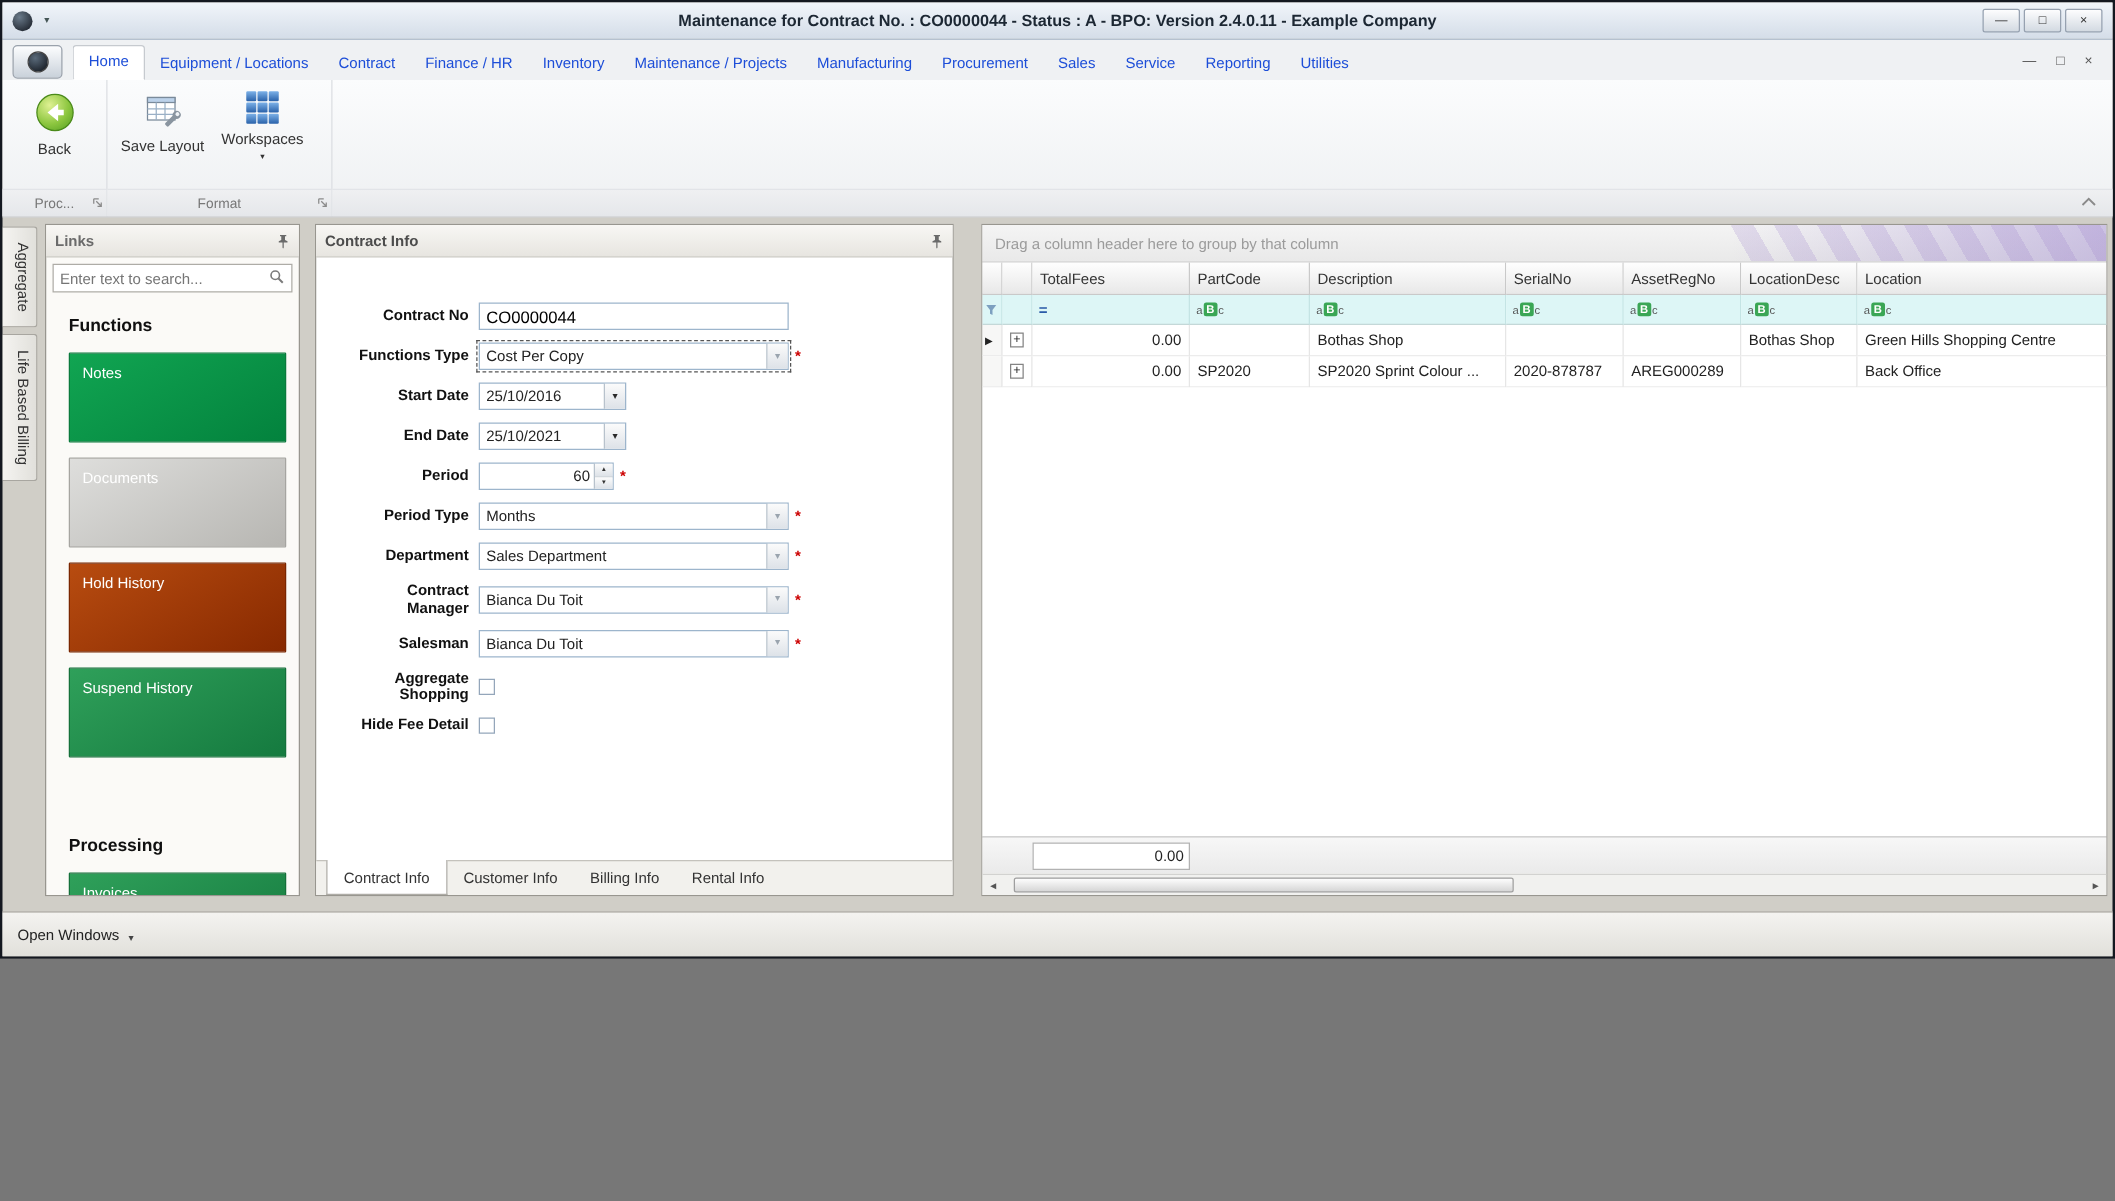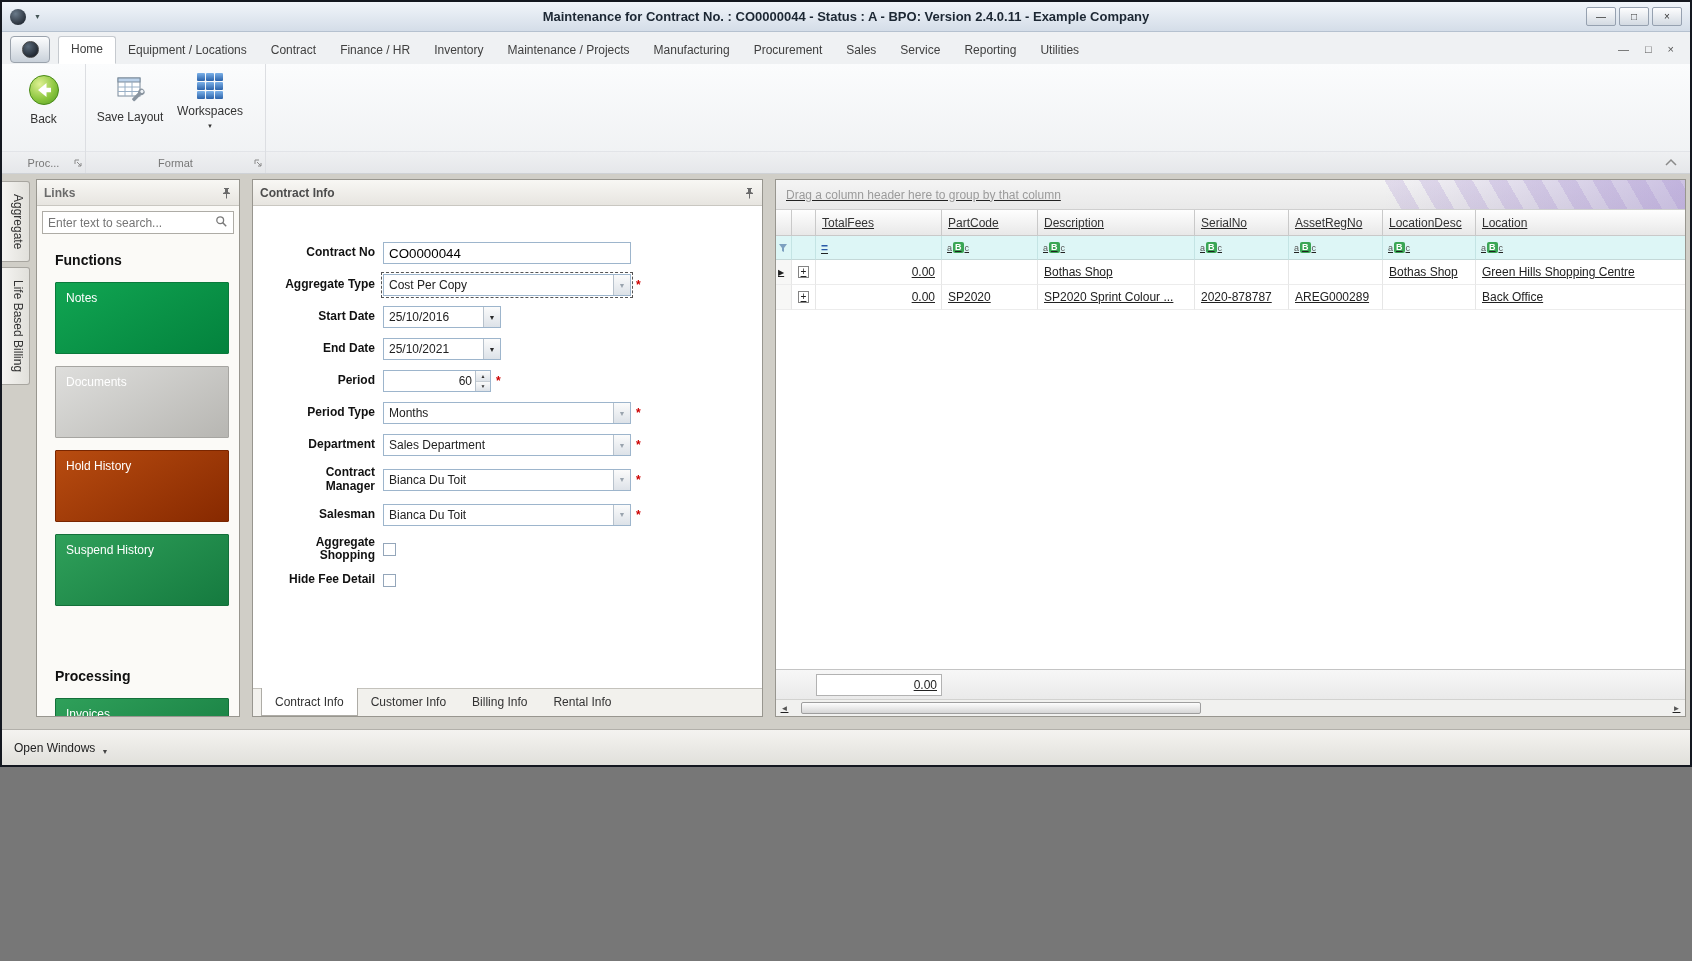--- a/index.html
+++ b/index.html
@@ -13,21 +13,21 @@
   .app-ico { width:16px; height:16px; border-radius:50%; background:radial-gradient(circle at 35% 30%, #6a7a8a, #10141c); z-index:2; }
   .qa-caret { font-size:7px; color:#455; margin-left:8px; z-index:2; }
   .title-text { position:absolute; left:0; right:0; text-align:center; font-weight:bold; font-size:13px; color:#1c2733; }
   .cap-btns { margin-left:auto; display:flex; gap:3px; z-index:2; }
   .cap-btn { width:30px; height:19px; border:1px solid #96a1b0; border-radius:2px; background:linear-gradient(#fdfdfe,#d3dae2); display:flex; align-items:center; justify-content:center; font-size:10px; color:#333; }
 
   
   .tabrow { height:32px; background:#eff1f3; display:flex; align-items:flex-end; padding:0 6px; flex:0 0 auto; position:relative; }
   .app-orb { width:40px; height:27px; margin:0 8px 1px 2px; border:1px solid #9aa2ac; border-radius:4px; background:linear-gradient(#fcfdfe,#c9d1da); display:flex; align-items:center; justify-content:center; }
   .orb-logo { width:17px; height:17px; border-radius:50%; background:radial-gradient(circle at 35% 30%, #5a6a7a, #0d1118); border:1px solid #444; }
-  .rtab { padding:6px 12px 7px; color:#404040; white-space:nowrap; }
+  .rtab { padding:6px 12px 7px; color:#1d4ed8; white-space:nowrap; }
   .rtab.active { background:#fff; border:1px solid #c6cacf; border-bottom:1px solid #fff; border-radius:3px 3px 0 0; padding:5px 12px 7px; }
   .mdi-btns { margin-left:auto; display:flex; gap:16px; color:#555; padding:0 10px 9px 0; font-size:11px; }
 
   
   .ribbon { height:110px; background:linear-gradient(#fbfcfd,#eef0f2); border-bottom:1px solid #cfd2d6; display:flex; flex:0 0 auto; }
   .rib-group { display:flex; flex-direction:column; border-right:1px solid #dcdee2; }
   .rib-buttons { flex:1; display:flex; align-items:flex-start; padding:4px 4px 0; }
   .rib-caption { height:22px; font-size:11px; color:#777; display:flex; align-items:center; justify-content:center; position:relative; background:linear-gradient(#eff0f2,#e5e7ea); border-top:1px solid #e2e4e8; }
   .launcher { position:absolute; right:3px; bottom:4px; }
   .rib-fill { flex:1; display:flex; flex-direction:column; }
@@ -79,21 +79,21 @@
   .spin-btns div { flex:1; background:linear-gradient(#fbfbfb,#dde2e8); display:flex; align-items:center; justify-content:center; font-size:5px; color:#333; border-bottom:1px solid #c6cdd4; }
   .spin-btns div:last-child { border-bottom:none; }
   .num { text-align:right; padding-right:3px; }
   .req { color:#cc0000; font-weight:bold; margin-left:5px; }
   .checkbox { width:13px; height:13px; border:1px solid #94a6ba; background:#fff; }
   .contract-tabs { height:28px; border-top:1px solid #c4c2bc; background:#f2f1ed; display:flex; align-items:stretch; padding-left:8px; flex:0 0 auto; }
   .ctab { padding:6px 13px 0; color:#333; white-space:nowrap; }
   .ctab.active { background:#fff; border:1px solid #aeaca6; border-top:none; margin-top:-1px; padding-top:7px; }
 
   
-  .grid-panel { flex:1; margin-left:12px; background:#fff; min-width:0;text-decoration:underline; }
+  .grid-panel { flex:1; margin-left:22px; background:#fff; min-width:0; }
   .groupby-bar { height:30px; background:linear-gradient(#f4f4f4,#e9e9e9); border-bottom:1px solid #cfcfcf; position:relative; display:flex; align-items:center; padding-left:10px; color:#9b9b9b; overflow:hidden; flex:0 0 auto; }
   .groupby-deco { position:absolute; right:0; top:0; bottom:0; width:300px;
      background:
        repeating-linear-gradient(60deg, rgba(150,120,200,0) 0 14px, rgba(150,120,200,.20) 14px 30px),
        linear-gradient(to right, rgba(190,170,220,0), rgba(165,145,210,.50)); }
   .g-row { display:flex; flex:0 0 auto;border-radius:12px; }
   .g-hcell { height:26px; background:linear-gradient(#fefefe,#e8e8e8); border-right:1px solid #c9c9c9; border-bottom:1px solid #c9c9c9; display:flex; align-items:center; padding:0 6px; color:#333; white-space:nowrap; overflow:hidden; }
   .g-fcell { height:24px; background:#ddf6f6; border-right:1px solid #c4e4e4; border-bottom:1px solid #c4d8d8; display:flex; align-items:center; padding:0 5px; }
   .g-cell { height:25px; border-right:1px solid #e6e6e6; border-bottom:1px solid #ececec; display:flex; align-items:center; padding:0 6px; white-space:nowrap; overflow:hidden; }
   .c-ind { width:16px; padding:0 2px; }
@@ -304,21 +304,21 @@
         </span>
       </div>
       <div class="contract-body">
 
         <div class="field-row">
           <div class="f-label">Contract No</div>
           <input class="tb w-full" style="padding: 0px 5px;" value="CO0000044">
         </div>
 
         <div class="field-row">
-          <div class="f-label">Aggregate Type</div>
+          <div class="f-label">Functions Type</div>
           <div class="tb w-full focused">
             <span class="val">Cost Per Copy</span>
             <span class="arrow-btn light">
                 <span>▼</span>
               </span>
           </div>
           <span class="req">*</span>
         </div>
 
         <div class="field-row">

